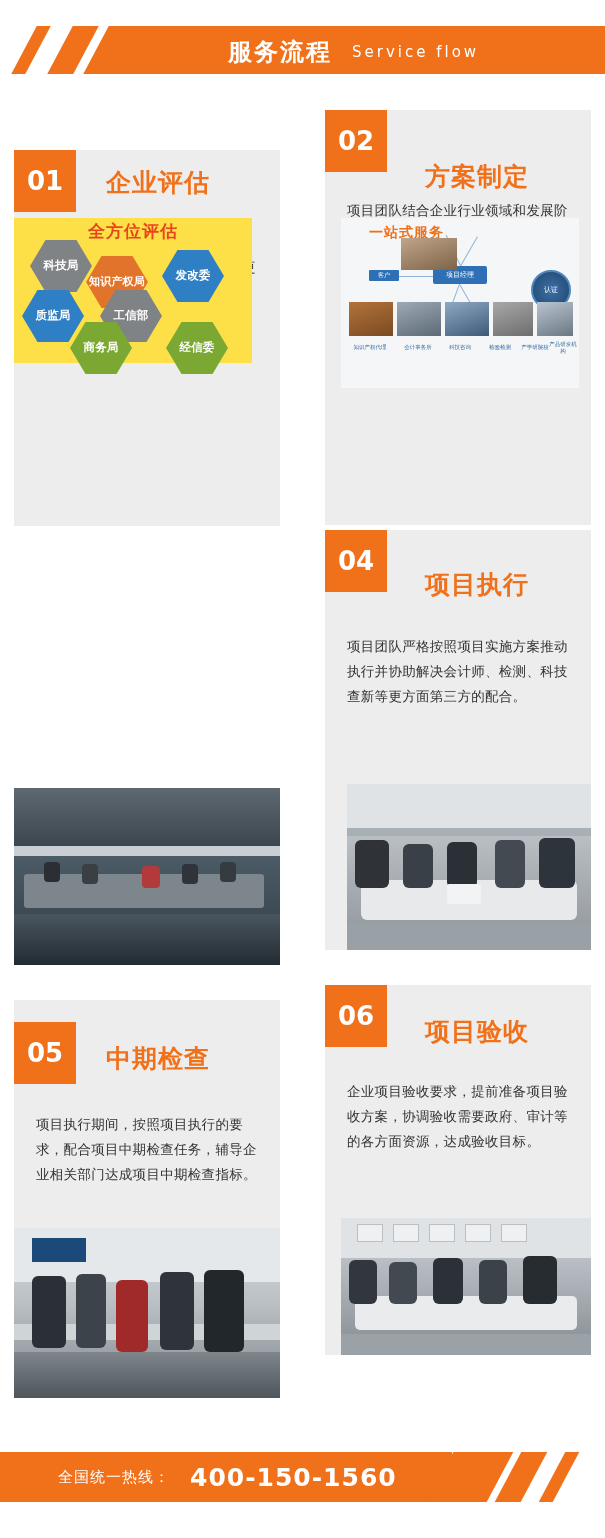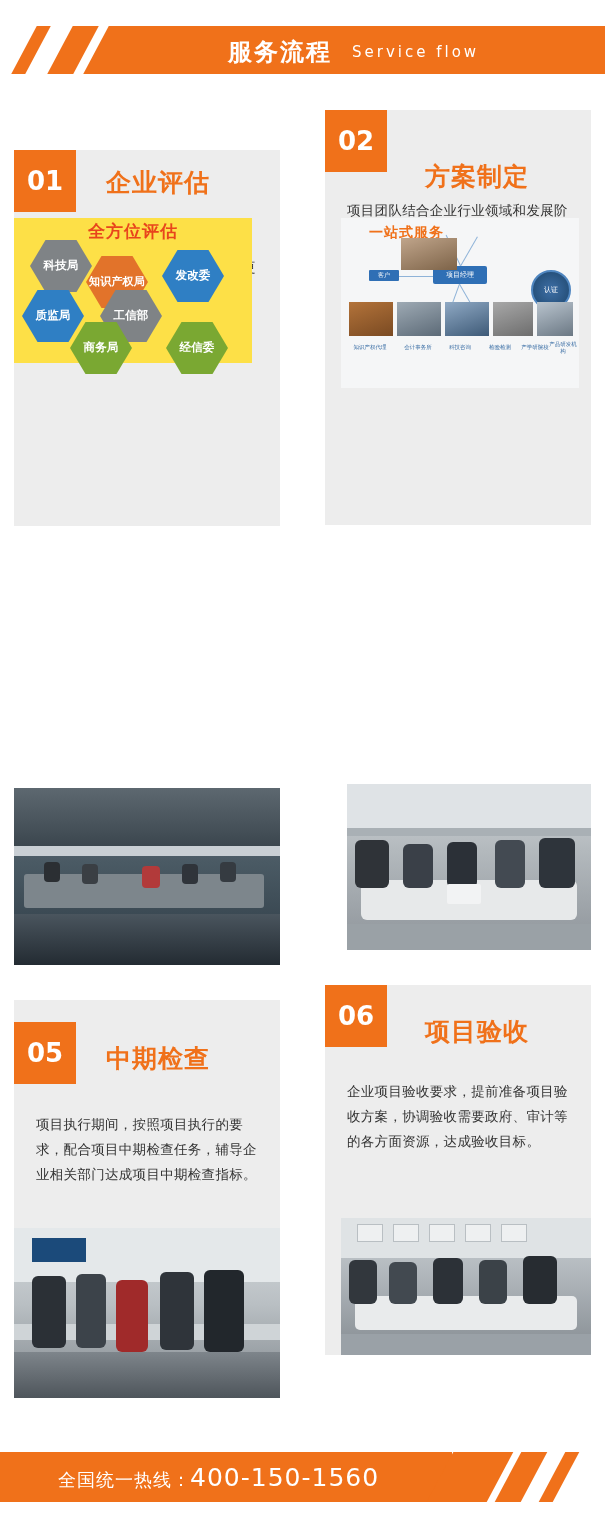--- a/index.html
+++ b/index.html
@@ -246,29 +246,29 @@
   .footer-accent-2 {
     position: absolute;
     left: 552px; top: 12px;
     width: 14px; height: 50px;
     background: #f0711a;
     transform: skewX(-28deg);
   }
   .footer-label {
     position: absolute;
     left: 58px; top: 28px;
-    font-size: 18px;
+    font-size: 15px;
     color: #ffffff;
     letter-spacing: 1px;
   }
   .footer-phone {
     position: absolute;
     left: 190px; top: 23px;
     font-size: 25px;
-    font-weight: normal;
+    font-weight: bold;
     color: #ffffff;
     letter-spacing: 1px;
   }
 
   
   .ph-bg { position: absolute; inset: 0; }
   .ph-el { position: absolute; }
 </style>
 </head>
 <body>
@@ -372,20 +372,25 @@
     <div class="ph-el" style="left:0; top:58px; width:266px; height:10px; background:#c9cfd4;"></div>
     <div class="ph-el" style="left:10px; top:86px; width:240px; height:34px; background:#7d868c; border-radius:3px;"></div>
     <div class="ph-el" style="left:30px; top:74px; width:16px; height:20px; background:#2b2f33; border-radius:4px;"></div>
     <div class="ph-el" style="left:68px; top:76px; width:16px; height:20px; background:#3a3f44; border-radius:4px;"></div>
     <div class="ph-el" style="left:128px; top:78px; width:18px; height:22px; background:#b23a3a; border-radius:4px;"></div>
     <div class="ph-el" style="left:168px; top:76px; width:16px; height:20px; background:#2f343a; border-radius:4px;"></div>
     <div class="ph-el" style="left:206px; top:74px; width:16px; height:20px; background:#353b41; border-radius:4px;"></div>
     <div class="ph-el" style="left:0; top:126px; width:266px; height:51px; background:linear-gradient(180deg,#4a555e,#232b32);"></div>
   </div>
 
+  <div class="card" id="card4">
+    <div class="card-num">04</div>
+    <div class="card-title">项目执行</div>
+    <div class="card-body">项目团队严格按照项目实施方案推动执行并协助解决会计师、检测、科技查新等更方面第三方的配合。</div>
+  </div>
   <div class="photo" id="photo4">
     <div class="ph-bg" style="background:linear-gradient(180deg,#cfd4d8 0%,#b3b9bd 40%,#8e949a 100%);"></div>
     <div class="ph-el" style="left:0; top:0; width:244px; height:46px; background:#dfe3e6;"></div>
     <div class="ph-el" style="left:0; top:44px; width:244px; height:8px; background:#a9b0b5;"></div>
     <div class="ph-el" style="left:14px; top:96px; width:216px; height:40px; background:#e7e9ea; border-radius:6px;"></div>
     <div class="ph-el" style="left:8px;  top:56px; width:34px; height:48px; background:#2f3338; border-radius:6px;"></div>
     <div class="ph-el" style="left:56px; top:60px; width:30px; height:44px; background:#3a4048; border-radius:6px;"></div>
     <div class="ph-el" style="left:100px;top:58px; width:30px; height:46px; background:#2b3037; border-radius:6px;"></div>
     <div class="ph-el" style="left:148px;top:56px; width:30px; height:48px; background:#434a52; border-radius:6px;"></div>
     <div class="ph-el" style="left:192px;top:54px; width:36px; height:50px; background:#2e343b; border-radius:6px;"></div>

